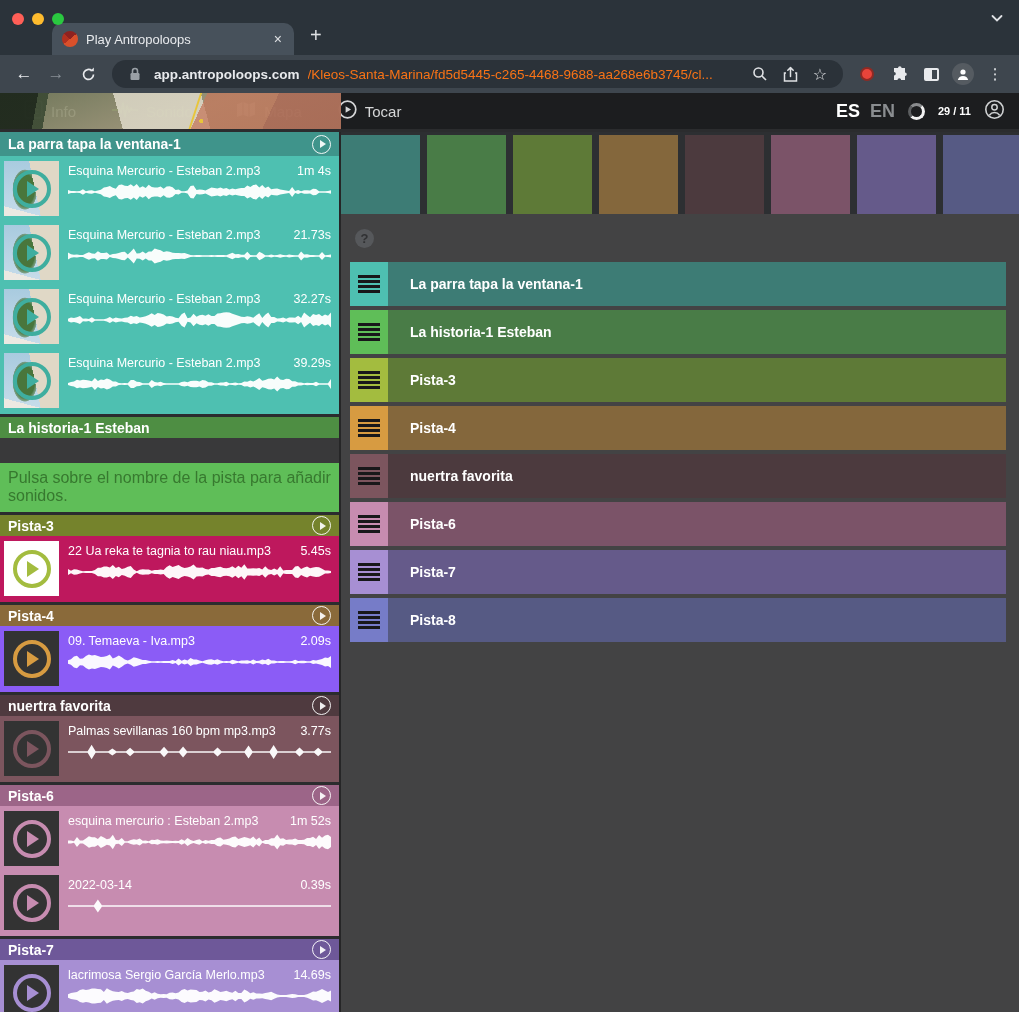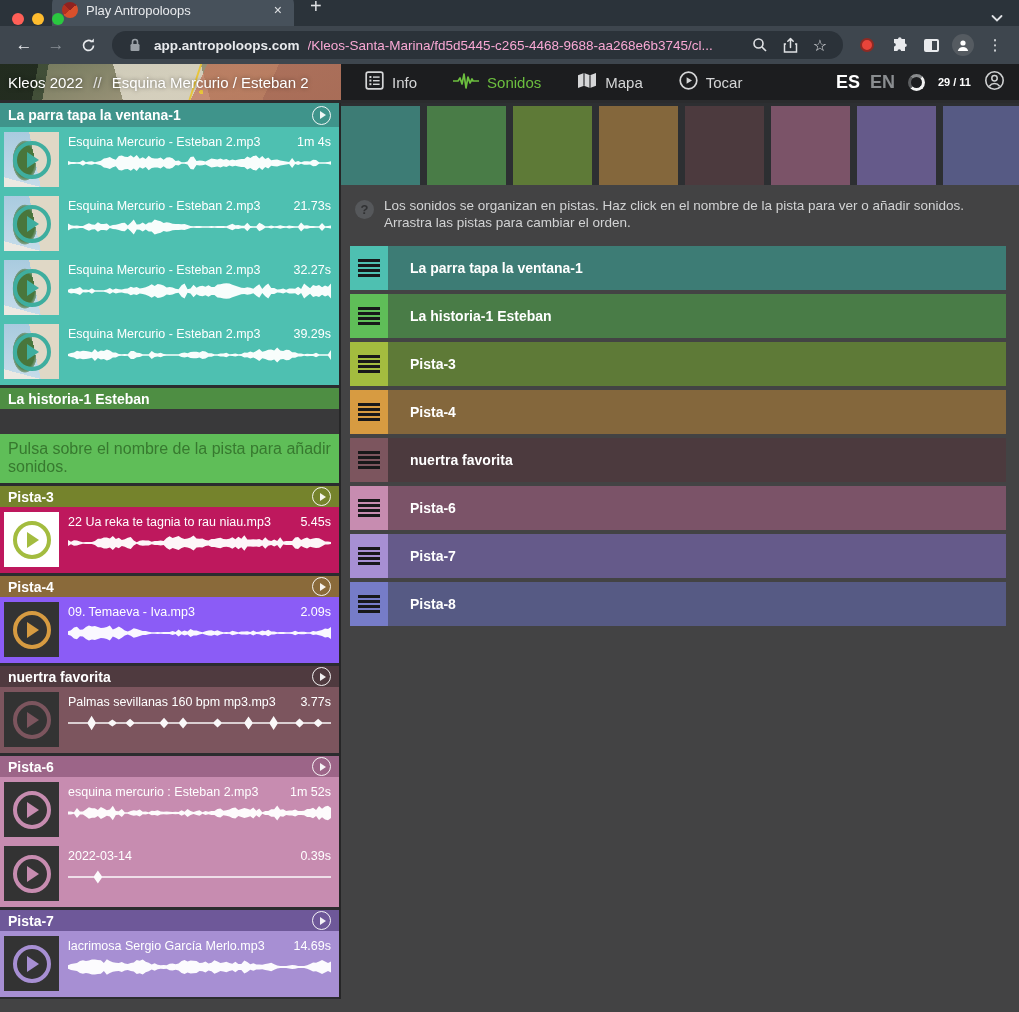--- a/index.html
+++ b/index.html
@@ -1,39 +1,39 @@
 <!DOCTYPE html>
 <html><head>
 <meta charset="utf-8">
 <style>
   * { box-sizing: border-box; margin: 0; padding: 0; }
   html,body { width:1019px; height:1012px; overflow:hidden; background:#434344;
     font-family:"Liberation Sans", sans-serif; }
 
   
-  .tabstrip { height:26px; background:#2b333a; display:flex; align-items:flex-end; position:relative; }
+  .tabstrip { height:55px; background:#2b333a; display:flex; align-items:flex-end; position:relative; }
   .traffic { display:flex; gap:8px; align-items:center; position:absolute; left:12px; top:13px; }
   .light { width:12px; height:12px; border-radius:50%; }
   .tab { margin-left:52px; height:32px; width:242px; background:#47515b; border-radius:10px 10px 0 0;
     display:flex; align-items:center; padding:0 10px; gap:8px; }
   .favicon { width:16px; height:16px; border-radius:50%;
     background:conic-gradient(from -50deg,#8e2220 0 28%, #d9502b 28% 78%, #b3301f 78%); }
   .tab-title { color:#e8eaed; font-size:13px; flex:1; white-space:nowrap; overflow:hidden; }
   .tab-close { color:#dfe1e4; font-size:14px; padding:0 2px; }
   .newtab { color:#dfe1e4; font-size:20px; margin-left:16px; padding-bottom:8px; }
   .strip-chevron { position:absolute; right:14px; top:10px; }
 
   .toolbar { height:38px; background:#3e464e; display:flex; align-items:center; padding:0 10px; gap:4px; }
   .tb-btn { width:28px; height:28px; display:flex; align-items:center; justify-content:center;
     color:#e8eaed; font-size:17px; }
   .tb-btn.dim { color:#888f96; }
   .urlbar { flex:1; height:28px; background:#2b3239; border-radius:14px; display:flex; align-items:center;
     padding:0 12px; gap:8px; margin:0 6px; font-size:13.5px; white-space:nowrap; overflow:hidden; }
   .url-domain { color:#e8eaed; font-weight:700; }
-  .url-path { color:#f9a8d4; flex:1; overflow:hidden; text-overflow:ellipsis; }
+  .url-path { color:#f97316; flex:1; overflow:hidden; text-overflow:ellipsis; }
   .pill-ic { flex:none; display:flex; align-items:center; justify-content:center; width:22px; }
   .record-dot { width:14px; height:14px; border-radius:50%; background:#e8443a; border:2px solid #8e2a24; }
   .panel-ic { width:15px; height:13px; border:2px solid #e8eaed; border-radius:2px; position:relative; }
   .panel-ic::before { content:""; position:absolute; left:0; top:0; bottom:0; width:6px; background:#e8eaed; }
   .avatar { width:22px; height:22px; border-radius:50%; background:#555b61; display:flex; align-items:center; justify-content:center; }
   .menu-dots { color:#e8eaed; font-size:15px; letter-spacing:0; }
 
   
   .app-header { height:39px; background:#1c1d1f; display:flex; align-items:center; position:relative;
     border-bottom:3px solid #2b2c2e; }
@@ -181,25 +181,20 @@
         </svg>
       </span>
   </span>
   <span class="tb-btn menu-dots">⋮</span>
 </div>
 
 <div class="app-header">
   <div class="header-photo">
       <span class="boundary"></span>
     </div>
-  <div class="header-title">
-    <span>Kleos 2022</span>
-    <span class="header-sep">//</span>
-    <span>Esquina Mercurio / Esteban 2</span>
-  </div>
   <div class="nav" id="nav">
       <div class="nav-item">
         <span><svg width="19" height="19" viewBox="0 0 19 19">
             <rect x="1.2" y="1.2" width="16.6" height="16.6" rx="2" stroke="#d5d6d7" stroke-width="1.7" fill="none"></rect>
             <rect x="4.4" y="5" width="2" height="2" fill="#d5d6d7"></rect>
             <rect x="8" y="5.4" width="6.6" height="1.4" fill="#d5d6d7"></rect>
             <rect x="4.4" y="8.6" width="2" height="2" fill="#d5d6d7"></rect>
             <rect x="8" y="9" width="6.6" height="1.4" fill="#d5d6d7"></rect>
             <rect x="4.4" y="12.2" width="2" height="2" fill="#d5d6d7"></rect>
             <rect x="8" y="12.6" width="6.6" height="1.4" fill="#d5d6d7"></rect>
@@ -453,21 +448,20 @@
         <div class="swatch" style="background: rgb(73, 124, 71);"></div>
         <div class="swatch" style="background: rgb(94, 122, 55);"></div>
         <div class="swatch" style="background: rgb(132, 103, 60);"></div>
         <div class="swatch" style="background: rgb(76, 58, 62);"></div>
         <div class="swatch" style="background: rgb(123, 83, 104);"></div>
         <div class="swatch" style="background: rgb(101, 90, 138);"></div>
         <div class="swatch" style="background: rgb(86, 90, 132);"></div>
       </div>
     <div class="helprow">
       <span class="help-icon">?</span>
-      <span>Los sonidos se organizan en pistas. Haz click en el nombre de la pista para ver o añadir sonidos. Arrastra las pistas para cambiar el orden.</span>
     </div>
     <div class="rows" id="rows">
         <div class="row">
           <div class="row-handle" style="background: rgb(78, 192, 177);">
             <span class="handle-icon"></span>
           </div>
           <div class="row-bar" style="background: rgb(61, 124, 117);">
             <span>La parra tapa la ventana-1</span>
           </div>
         </div>

